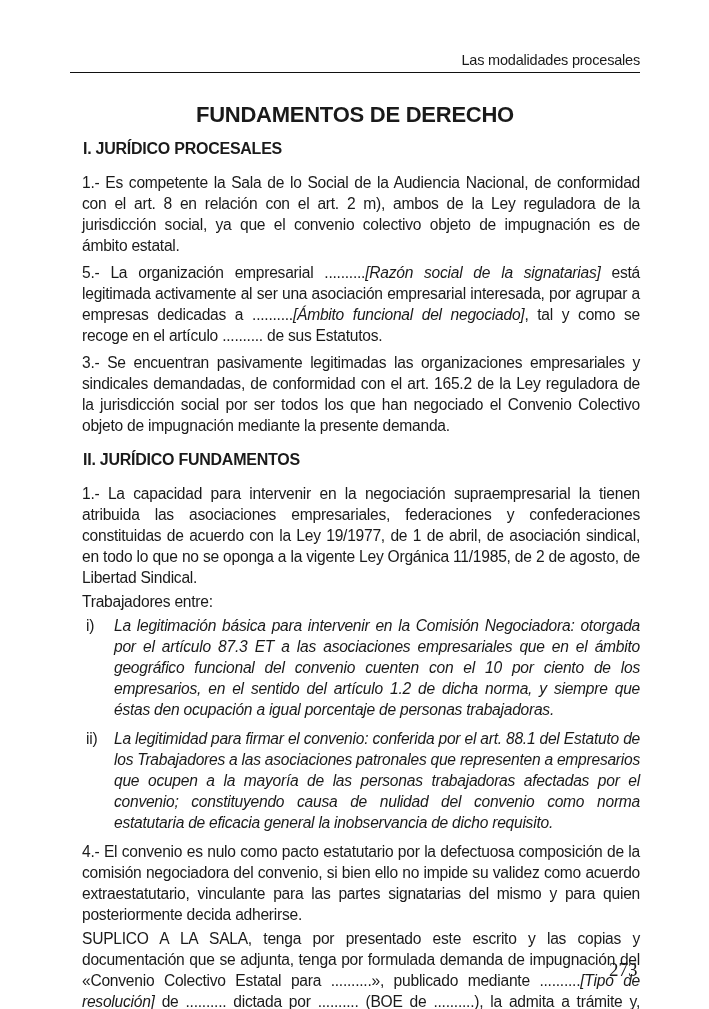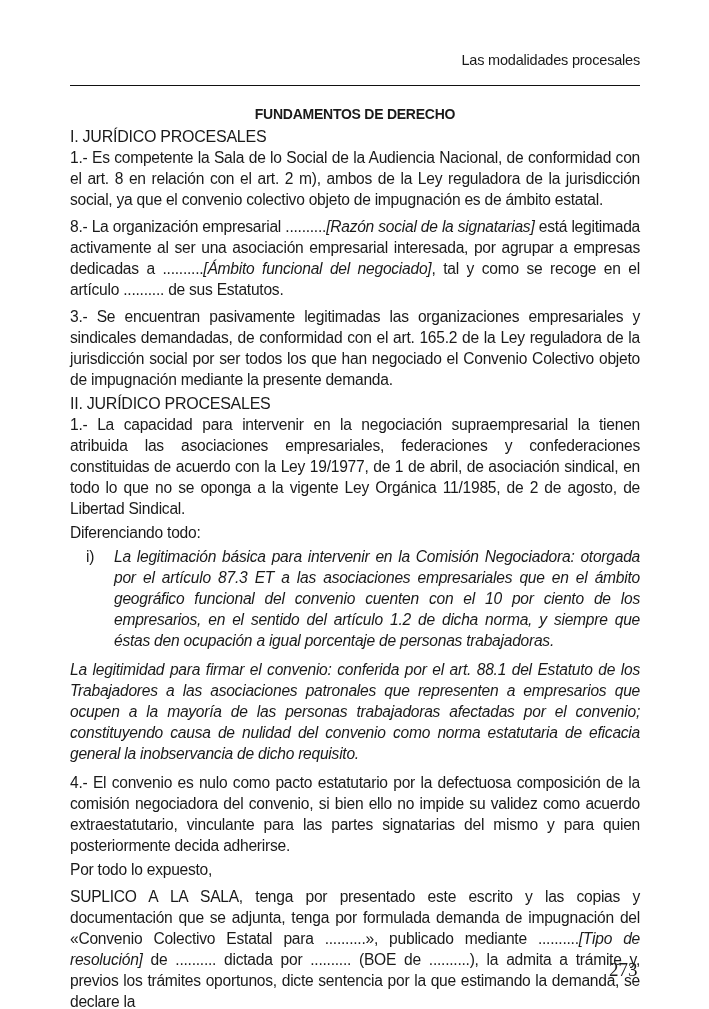--- a/index.html
+++ b/index.html
@@ -3,32 +3,32 @@
 <meta charset="utf-8">
 <style>
   html, body { margin: 0; padding: 0; background: #ffffff; }
   body {
     width: 709px; height: 1009px; position: relative; overflow: hidden;
     font-family: "Liberation Sans", sans-serif; color: #1a1a1a;
   }
   .running-head {
     position: absolute; left: 70px; top: 52px; width: 570px;
     text-align: right; font-size: 14.5px; letter-spacing: -0.2px;
-    padding-bottom: 16px; border-bottom: 1.5px solid #111;
+    padding-bottom: 3px; border-bottom: 1.5px solid #111;
     line-height: 17px;
   }
   .content {
     position: absolute; left: 70px; top: 104px; width: 570px;
     font-size: 15.6px; line-height: 21px; letter-spacing: -0.25px;
   }
   .center-title {
-    text-align: center; font-weight: bold; font-size: 14px; margin: 0 0 1px 0;
+    text-align: center; font-weight: bold; font-size: 22px; margin: 0 0 1px 0;
   }
-  .section-head { font-weight: normal; font-size: 16px; margin: 0; }
-  p { margin: 0 0 6px 0; text-align: justify; }
+  .section-head { font-weight: bold; font-size: 16px; margin: 13px; }
+  p { margin: 0 0 6px 12px; text-align: justify; }
   p.tight { margin-bottom: 3px; }
   .list-item { display: flex; margin: 3px 0 8px 0; }
   .list-marker { width: 28px; flex: 0 0 28px; padding-left: 16px; }
   .list-text { flex: 1; text-align: justify; font-style: italic; }
   em { font-style: italic; }
   b { font-weight: normal; }
   .page-number {
     position: absolute; left: 609px; top: 959px;
     font-family: "Liberation Serif", serif; font-size: 19px;
   }
@@ -36,34 +36,34 @@
 </head>
 <body>
 
 <div class="running-head">Las modalidades procesales</div>
 
 <div class="content">
   <div class="center-title">FUNDAMENTOS DE DERECHO</div>
 
   <div class="section-head">I. JURÍDICO PROCESALES</div>
   <p>1.- Es competente la Sala de lo Social de la Audiencia Nacional, de conformidad con el art. 8 en relación con el art. 2 m), ambos de la Ley reguladora de la jurisdicción social, ya que el convenio colectivo objeto de impugnación es de ámbito estatal.</p>
-  <p><span>8.- La organización empresarial ..........</span><em>[Razón social de la signatarias]</em><span> está legitimada activamente al ser una asociación empresarial interesada, por agrupar a empresas dedicadas a ..........</span><em>[Ámbito funcional del negociado]</em><span>, tal y como se recoge en el artículo .......... de sus Estatutos.</span></p>
+  <p><span>5.- La organización empresarial ..........</span><em>[Razón social de la signatarias]</em><span> está legitimada activamente al ser una asociación empresarial interesada, por agrupar a empresas dedicadas a ..........</span><em>[Ámbito funcional del negociado]</em><span>, tal y como se recoge en el artículo .......... de sus Estatutos.</span></p>
   <p class="tight">3.- Se encuentran pasivamente legitimadas las organizaciones empresariales y sindicales demandadas, de conformidad con el art. 165.2 de la Ley reguladora de la jurisdicción social por ser todos los que han negociado el Convenio Colectivo objeto de impugnación mediante la presente demanda.</p>
 
-  <div class="section-head">II. JURÍDICO PROCESALES</div>
+  <div class="section-head">II. JURÍDICO FUNDAMENTOS</div>
   <p class="tight">1.- La capacidad para intervenir en la negociación supraempresarial la tienen atribuida las asociaciones empresariales, federaciones y confederaciones constituidas de acuerdo con la Ley 19/1977, de 1 de abril, de asociación sindical, en todo lo que no se oponga a la vigente Ley Orgánica 11/1985, de 2 de agosto, de Libertad Sindical.</p>
-  <p class="tight">Diferenciando todo:</p>
+  <p class="tight">Trabajadores entre:</p>
 
   <div class="list-item">
     <span class="list-marker">i)</span>
     <span class="list-text">La legitimación básica para intervenir en la Comisión Negociadora: otorgada por el artículo 87.3 ET a las asociaciones empresariales que en el ámbito geográfico funcional del convenio cuenten con el 10 por ciento de los empresarios, en el sentido del artículo 1.2 de dicha norma, y siempre que éstas den ocupación a igual porcentaje de personas trabajadoras.</span>
   </div>
   <div class="list-item">
+    <span class="list-marker">ii)</span>
     <span class="list-text">La legitimidad para firmar el convenio: conferida por el art. 88.1 del Estatuto de los Trabajadores a las asociaciones patronales que representen a empresarios que ocupen a la mayoría de las personas trabajadoras afectadas por el convenio; constituyendo causa de nulidad del convenio como norma estatutaria de eficacia general la inobservancia de dicho requisito.</span>
   </div>
 
   <p class="tight">4.- El convenio es nulo como pacto estatutario por la defectuosa composición de la comisión negociadora del convenio, si bien ello no impide su validez como acuerdo extraestatutario, vinculante para las partes signatarias del mismo y para quien posteriormente decida adherirse.</p>
-  <p>Por todo lo expuesto,</p>
 
   <p><b>SUPLICO A LA SALA,</b><span> tenga por presentado este escrito y las copias y documentación que se adjunta, tenga por formulada demanda de impugnación del </span><b>«Convenio Colectivo Estatal para ..........»</b><span>, publicado mediante ..........</span><em>[Tipo de resolución]</em><span> de .......... dictada por .......... (BOE de ..........), la admita a trámite y, previos los trámites oportunos, dicte sentencia por la que estimando la demanda, se declare la</span></p>
 </div>
 
 <div class="page-number">273</div>
 
 </body></html>

